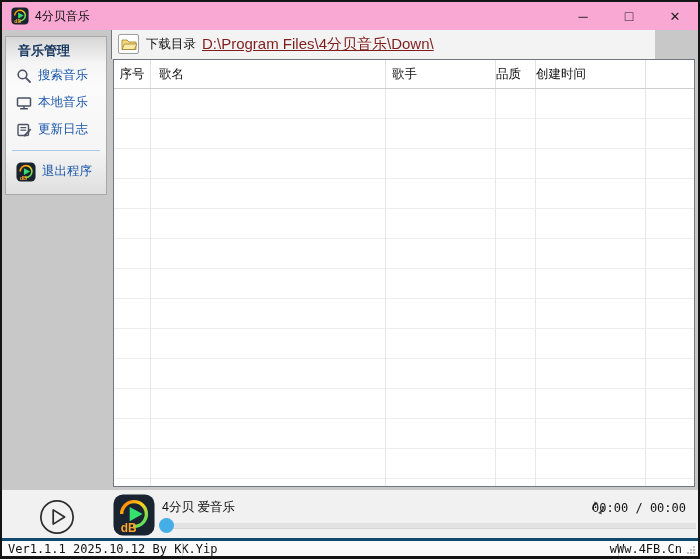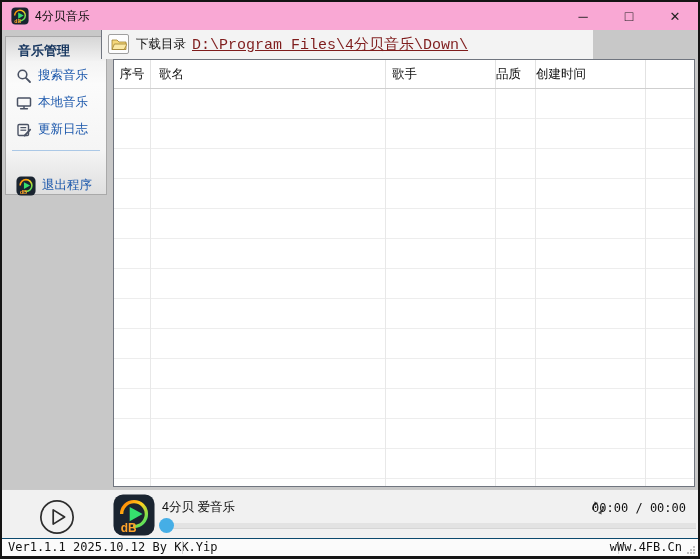--- a/index.html
+++ b/index.html
@@ -24,27 +24,27 @@
 
   
   .sidebar { position:absolute; left:5px; top:36px; width:102px; height:159px;
              background:linear-gradient(180deg,#ececec 0%,#fbfbfb 30%,#f5f5f5 72%,#dfdfdf 100%);
              border:1px solid #a9a9a9; }
   .side-header { height:24px; padding:5px 12px 0 12px; font-size:13px; font-weight:bold; color:#15355e;
                  background:linear-gradient(180deg,#d6d6d6,#f2f2f2); }
   .side-item { height:25px; display:flex; align-items:center; gap:6px; padding-left:10px; cursor:pointer; margin-top:2px; }
   .side-item .lbl { font-size:12.5px; color:#1b57ab; }
   .side-sep { margin:8px 6px 0 6px; border-top:1px solid #abc8e6; }
-  .side-exit { margin-top:22px; }
+  .side-exit { margin-top:8px; }
   .sicon { width:16px; height:16px; flex:0 0 16px; }
   .sicon-lg { width:20px; height:20px; flex:0 0 20px; }
 
   
-  .topstrip { position:absolute; left:101px; top:30px; width:492px; height:29px; background:#f3f3f3;
-              border-left:1px solid #70757f; display:flex; align-items:center;font-family:Liberation Mono, monospace; }
+  .topstrip { position:absolute; left:111px; top:30px; width:544px; height:29px; background:#f3f3f3;
+              border-left:1px solid #70757f; display:flex; align-items:center; }
   .folder-btn { position:absolute; left:6px; top:4px; width:21px; height:20px; border:1px solid #9f9f9f;
                 border-radius:2px; background:#fdfdfd; display:flex; align-items:center; justify-content:center; cursor:pointer; }
   .dir-label { position:absolute; left:34px; font-size:12.5px; color:#111; white-space:nowrap; }
   .dir-link { position:absolute; left:90px; font-size:15px; color:#7f1d1d; text-decoration:underline; white-space:nowrap; cursor:pointer; }
 
   
   .table { position:absolute; left:113px; top:59px; width:582px; height:428px; background:#ffffff; border:1px solid #70757f; }
   .thead { display:flex; height:29px; border-bottom:1px solid #cfcfcf; background:#fff; }
   .th { font-size:12.5px; color:#111; line-height:28px; border-right:1px solid #e2e2e2; overflow:hidden; white-space:nowrap; }
   .th.c0 { width:37px; text-align:center; }
@@ -61,21 +61,21 @@
   .player { position:absolute; left:2px; top:489px; width:696px; height:49px; background:#f1f1f1; border-top:1px solid #c9c9c9; }
   .playbtn { position:absolute; left:36px; top:8px; width:38px; height:38px; cursor:pointer; }
   .albumart { position:absolute; left:111px; top:4px; width:42px; height:42px; cursor:pointer; }
   .songtitle { position:absolute; left:160px; top:9px; font-size:12.5px; color:#111; }
   .track { position:absolute; left:158px; top:33px; width:536px; height:6px; background:#e3e3e3; border-bottom:1px solid #d6d6d6; cursor:pointer; }
   .thumb { position:absolute; left:157px; top:28px; width:15px; height:15px; border-radius:50%; background:#45aee6; cursor:pointer; }
   .loopicon { position:absolute; left:588px; top:10px; width:16px; height:16px; cursor:pointer; }
   .timetext { position:absolute; right:12px; top:11px; font-family:"DejaVu Sans Mono", monospace; font-size:12px; color:#111; }
 
   
-  .statusbar { position:absolute; left:2px; top:538px; width:696px; height:18px; background:#fbfbfb; border-top:1px solid #0c4a6e; }
+  .statusbar { position:absolute; left:2px; top:538px; width:696px; height:18px; background:#fbfbfb; border-top:3px solid #0c4a6e; }
   .st-left { position:absolute; left:6px; top:0; line-height:17px; font-family:"DejaVu Sans Mono", monospace; font-size:12px; color:#111; }
   .st-sep { position:absolute; top:2px; width:1px; height:13px; background:#d2d2d2; }
   .st-right { position:absolute; right:16px; top:0; line-height:17px; font-family:"DejaVu Sans Mono", monospace; font-size:12px; color:#111; }
   .grip { position:absolute; right:2px; bottom:1px; width:10px; height:10px; }
 </style>
 </head>
 <body>
 
 <div class="window">
 

